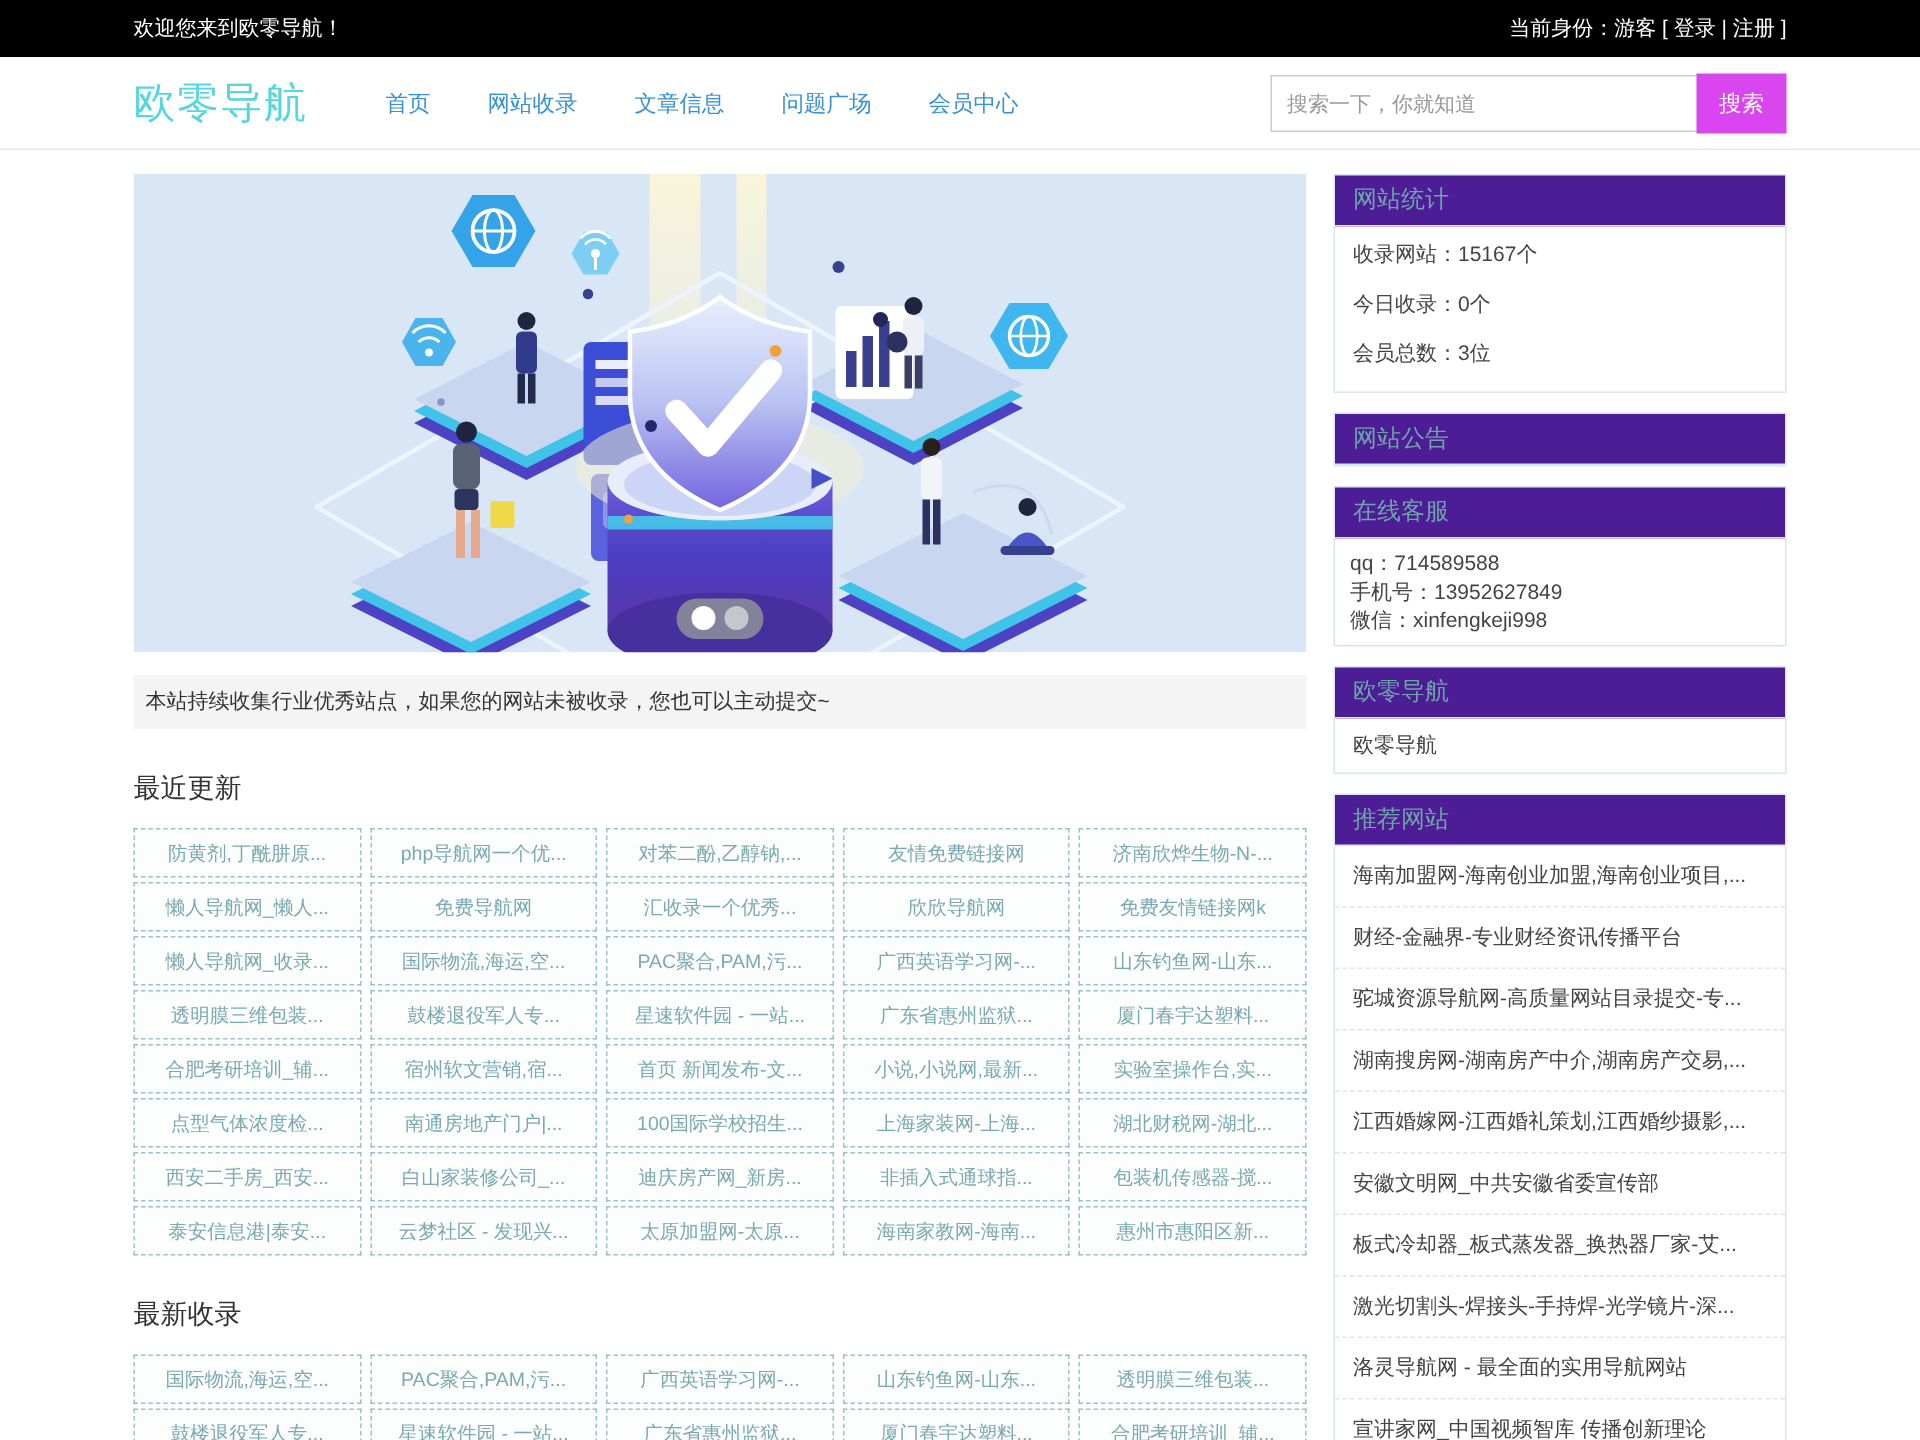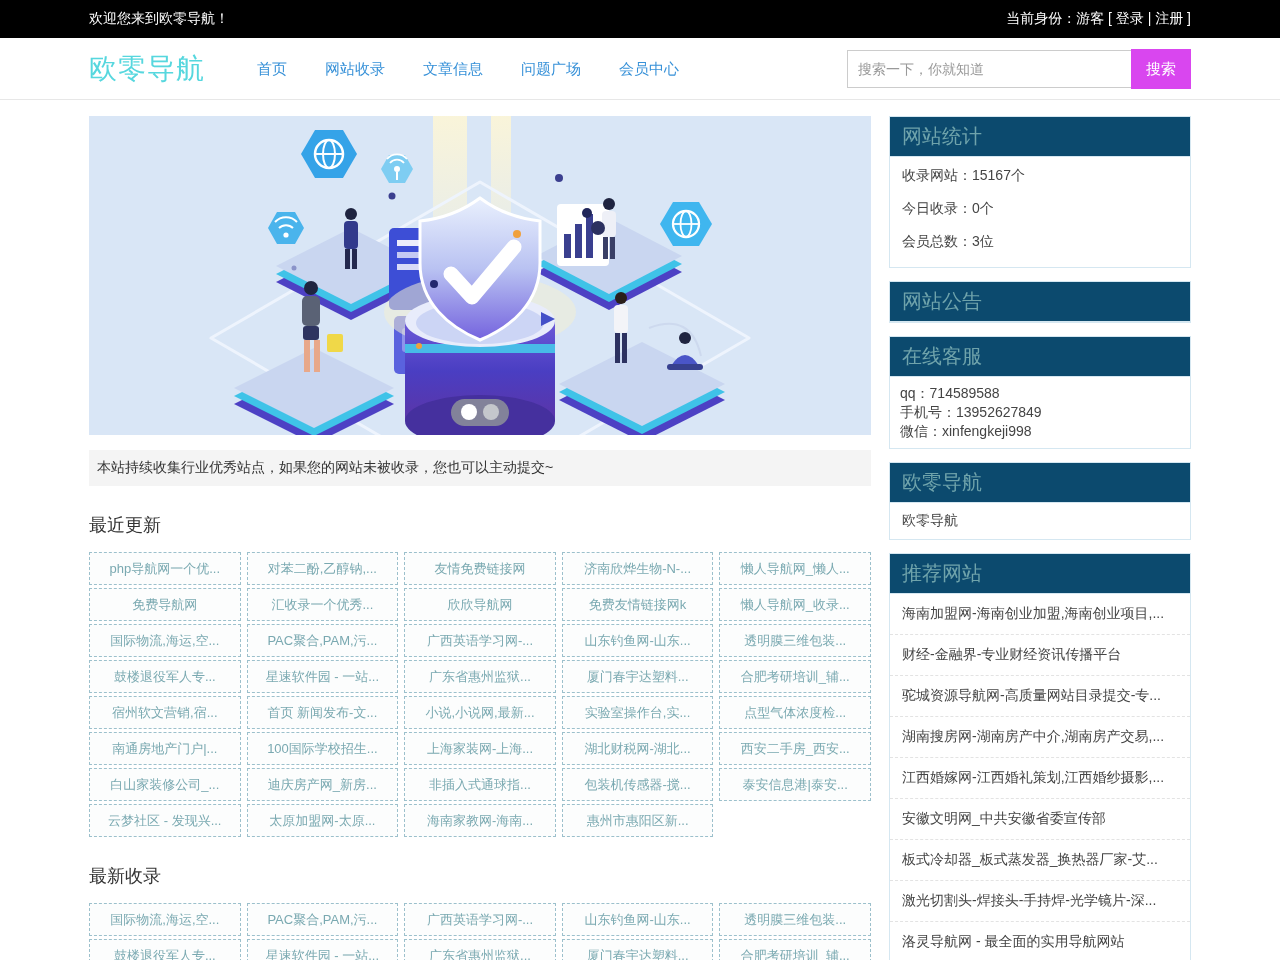--- a/index.html
+++ b/index.html
@@ -38,22 +38,22 @@
 
   .section-title { font-size:18px; color:#333; margin:27px 0 15px; font-weight:400; }
 
   .grid { display:grid; grid-template-columns:repeat(5,1fr); gap:3px 6px; }
   .cell { display:block; border:1px dashed #9cc0cc; background:#fcfdfd; color:#7aa9b1;
     font-size:13px; height:33px; line-height:31px; text-align:center; padding:0 6px;
     white-space:nowrap; overflow:hidden; text-decoration:none; cursor:pointer; }
 
   
   .panel { border:1px solid #d5e7f1; margin-bottom:13px; background:#fff; }
-  .panel-header { background:#0c4a6e; border-bottom:1px solid #d5e7f1; padding:6px 12px;
-    font-size:20px; color:#6fa3ab; }
+  .panel-header { background:#4c1d95; border-bottom:1px solid #d5e7f1; padding:6px 12px;
+    font-size:16px; color:#6fa3ab; }
   .stats-body { padding:10px 12px 1px; }
   .stat-row { font-size:14px; color:#444; margin-bottom:15px; }
   .service-body { padding:7px 10px; }
   .service-row { font-size:14px; color:#444; line-height:19px; }
   .hot-item { padding:9px 12px; font-size:14px; color:#444; cursor:pointer; }
   .rec-item { padding:11px 12px; font-size:14px; color:#444; border-bottom:1px dashed #e3e3e3;
     white-space:nowrap; overflow:hidden; cursor:pointer; }
   .rec-item:last-child { border-bottom:none; }
 </style>
 </head>
@@ -237,20 +237,21 @@
           <circle cx="402" cy="296" r="8" fill="#c4c7cc"></circle>
         </g>
       </svg>
     </div>
 
     <div class="notice">本站持续收集行业优秀站点，如果您的网站未被收录，您也可以主动提交~</div>
 
     <h2 class="section-title">最近更新</h2>
     <div class="grid">
 
+    <a href="#" class="cell">防黄剂,丁酰肼原...</a>
         <a href="#" class="cell">php导航网一个优...</a>
         <a href="#" class="cell">对苯二酚,乙醇钠,...</a>
         <a href="#" class="cell">友情免费链接网</a>
         <a href="#" class="cell">济南欣烨生物-N-...</a>
         <a href="#" class="cell">懒人导航网_懒人...</a>
         <a href="#" class="cell">免费导航网</a>
         <a href="#" class="cell">汇收录一个优秀...</a>
         <a href="#" class="cell">欣欣导航网</a>
         <a href="#" class="cell">免费友情链接网k</a>
         <a href="#" class="cell">懒人导航网_收录...</a>

